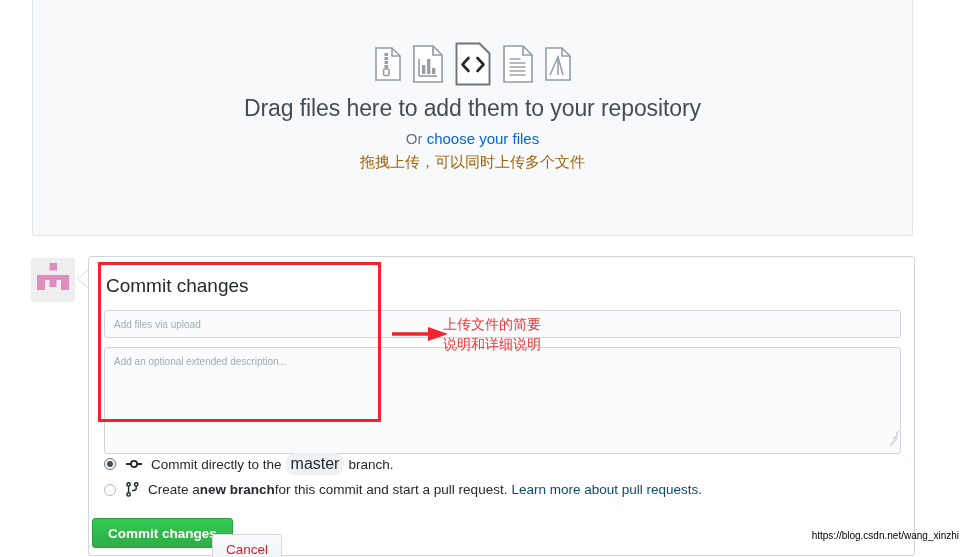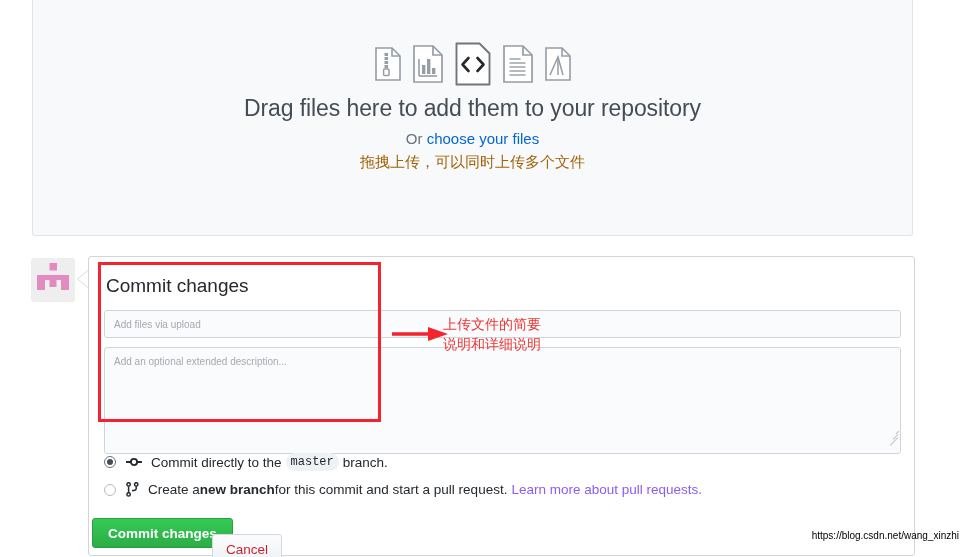--- a/index.html
+++ b/index.html
@@ -198,31 +198,31 @@
     width: 6px; height: 6px;
     border-radius: 50%;
     background: #444d56;
   }
   .opt-icon {
     flex: 0 0 auto;
     margin-right: 9px;
     display: block;
   }
   .code-ref {
-    font-family: Liberation Mono, monospace;
-    font-size: 12px;
+    font-family: Liberation Sans, sans-serif;
+    font-size: 16px;
     background: #eef2f7;
     border-radius: 9px;
     padding: 2px 5px;
     margin: 0 4px;
     color: #24292e;
   }
   .bold { font-weight: 700; }
   .link {
-    color: #8b5cf6;
+    color: #0c4a6e;
     text-decoration: none;
     margin-left: 4px;
   }
 
   
   #btn-commit {
     position: absolute;
     left: 3px;
     top: 261px;
     height: 30px;

